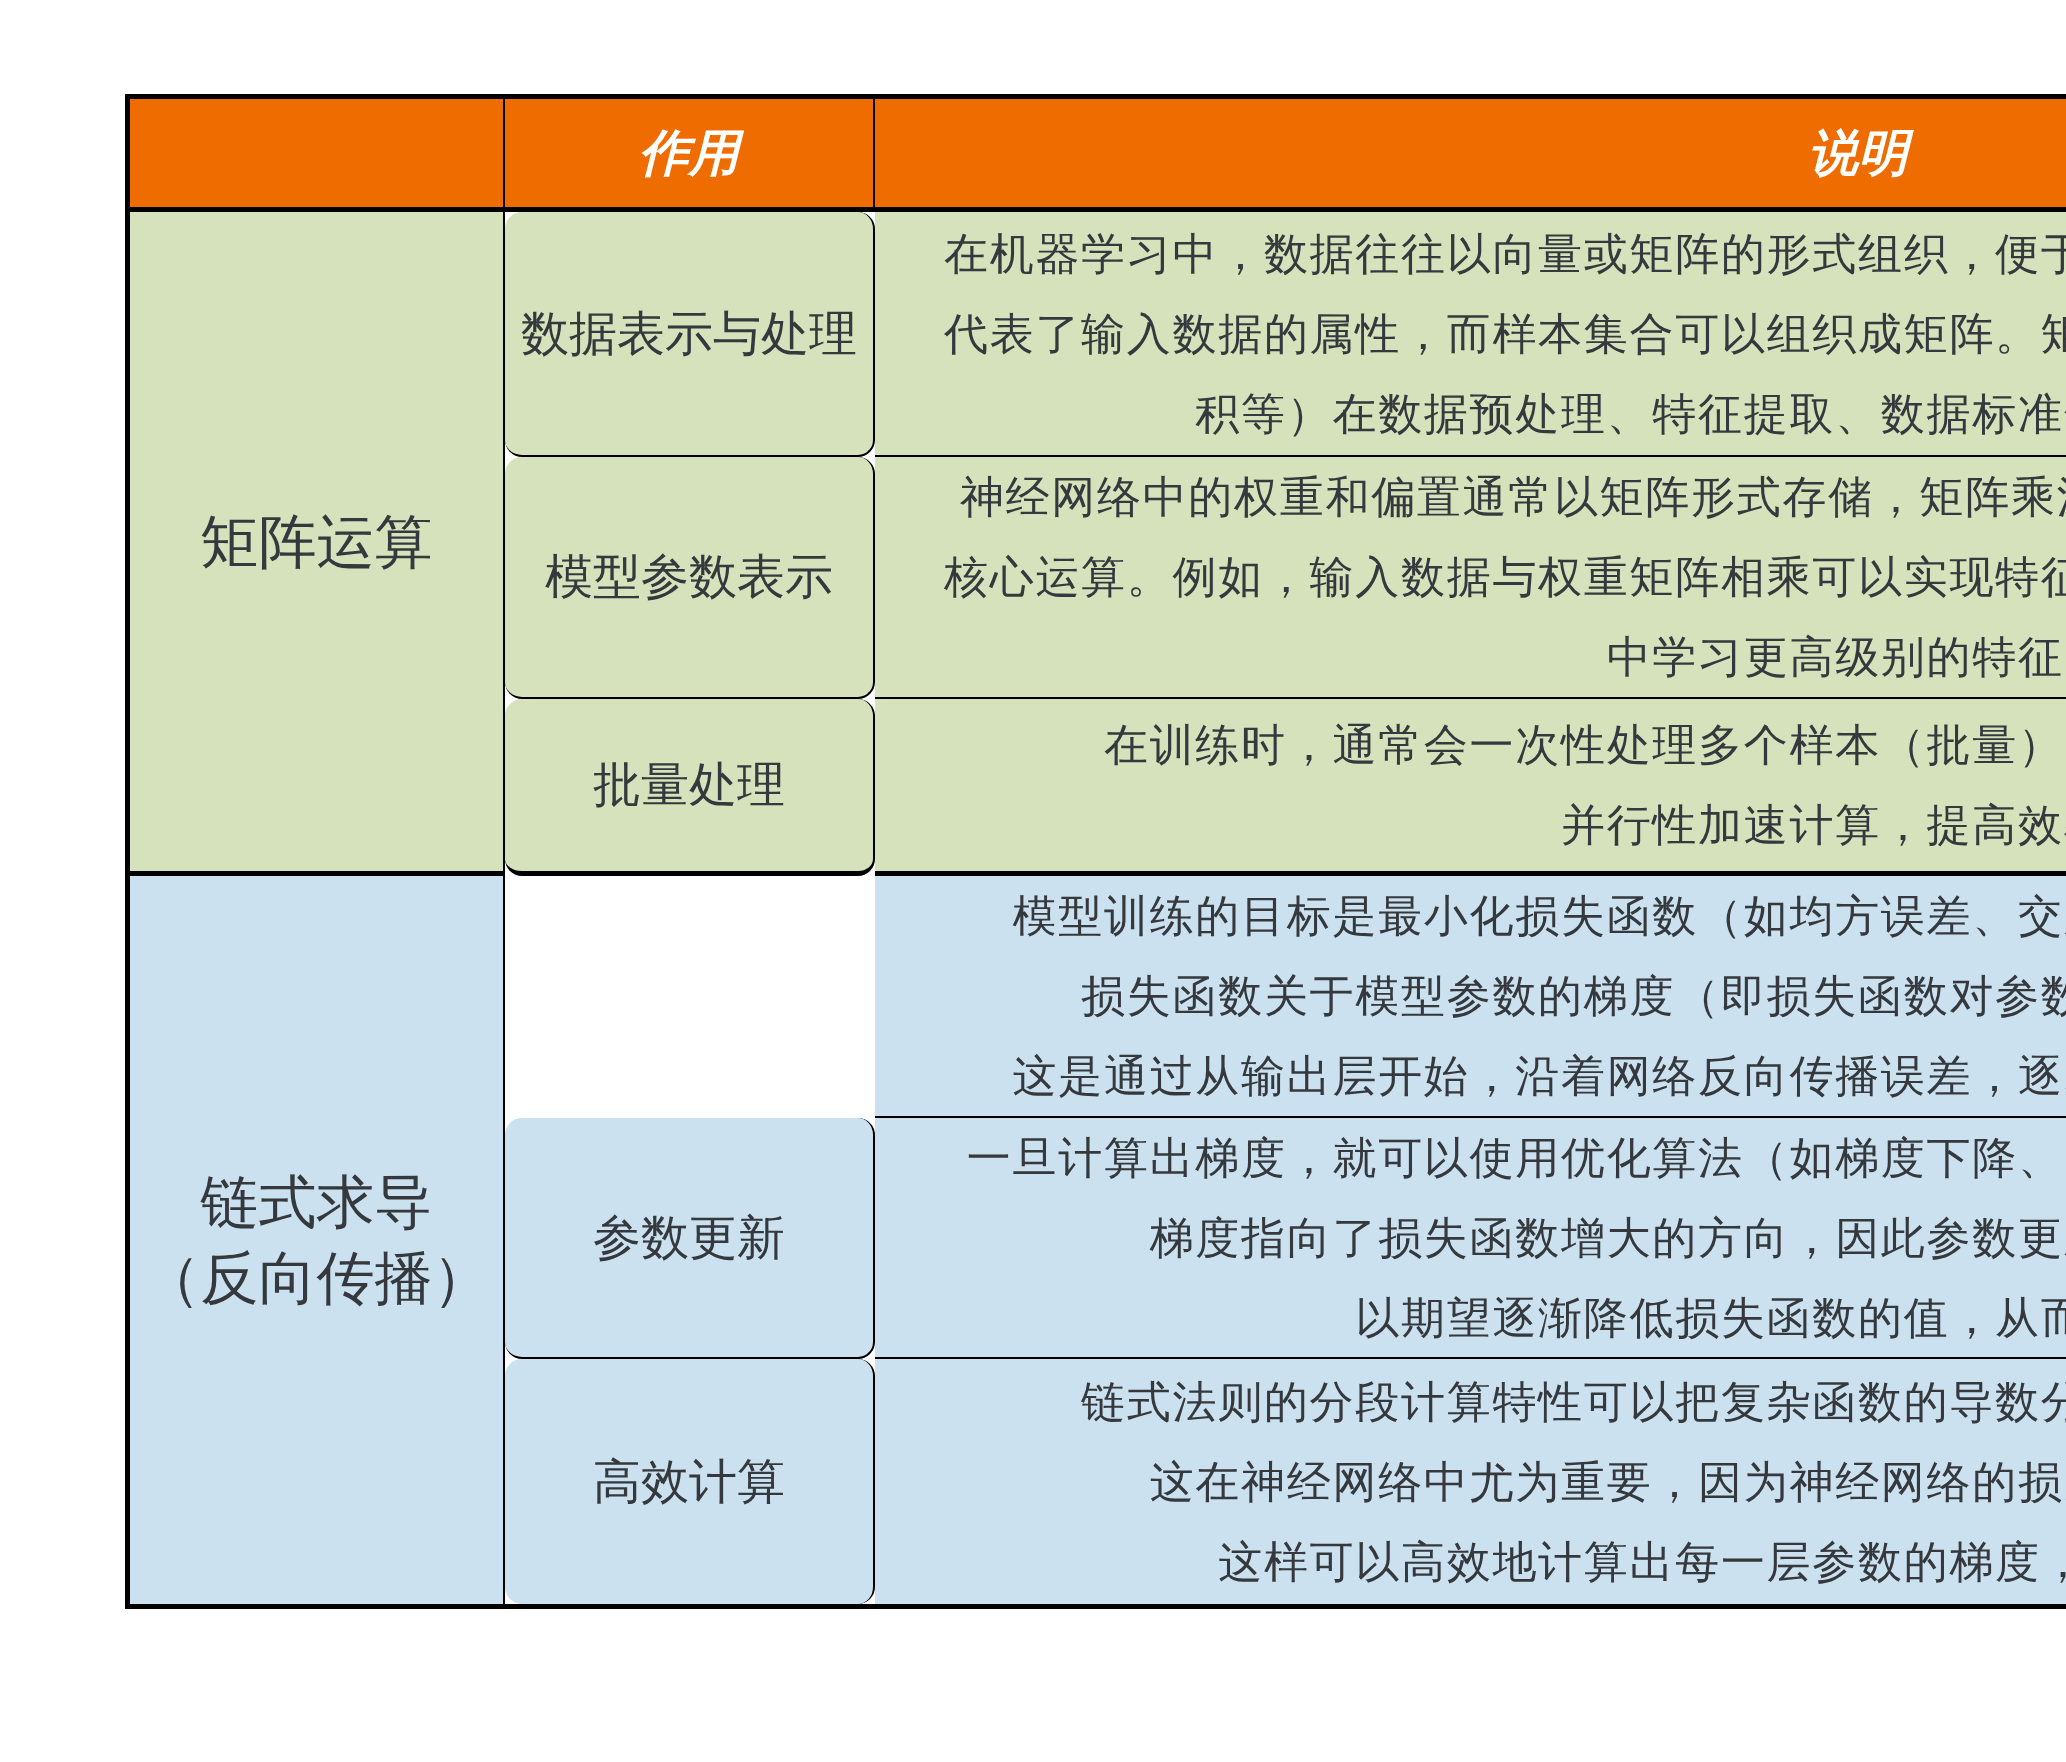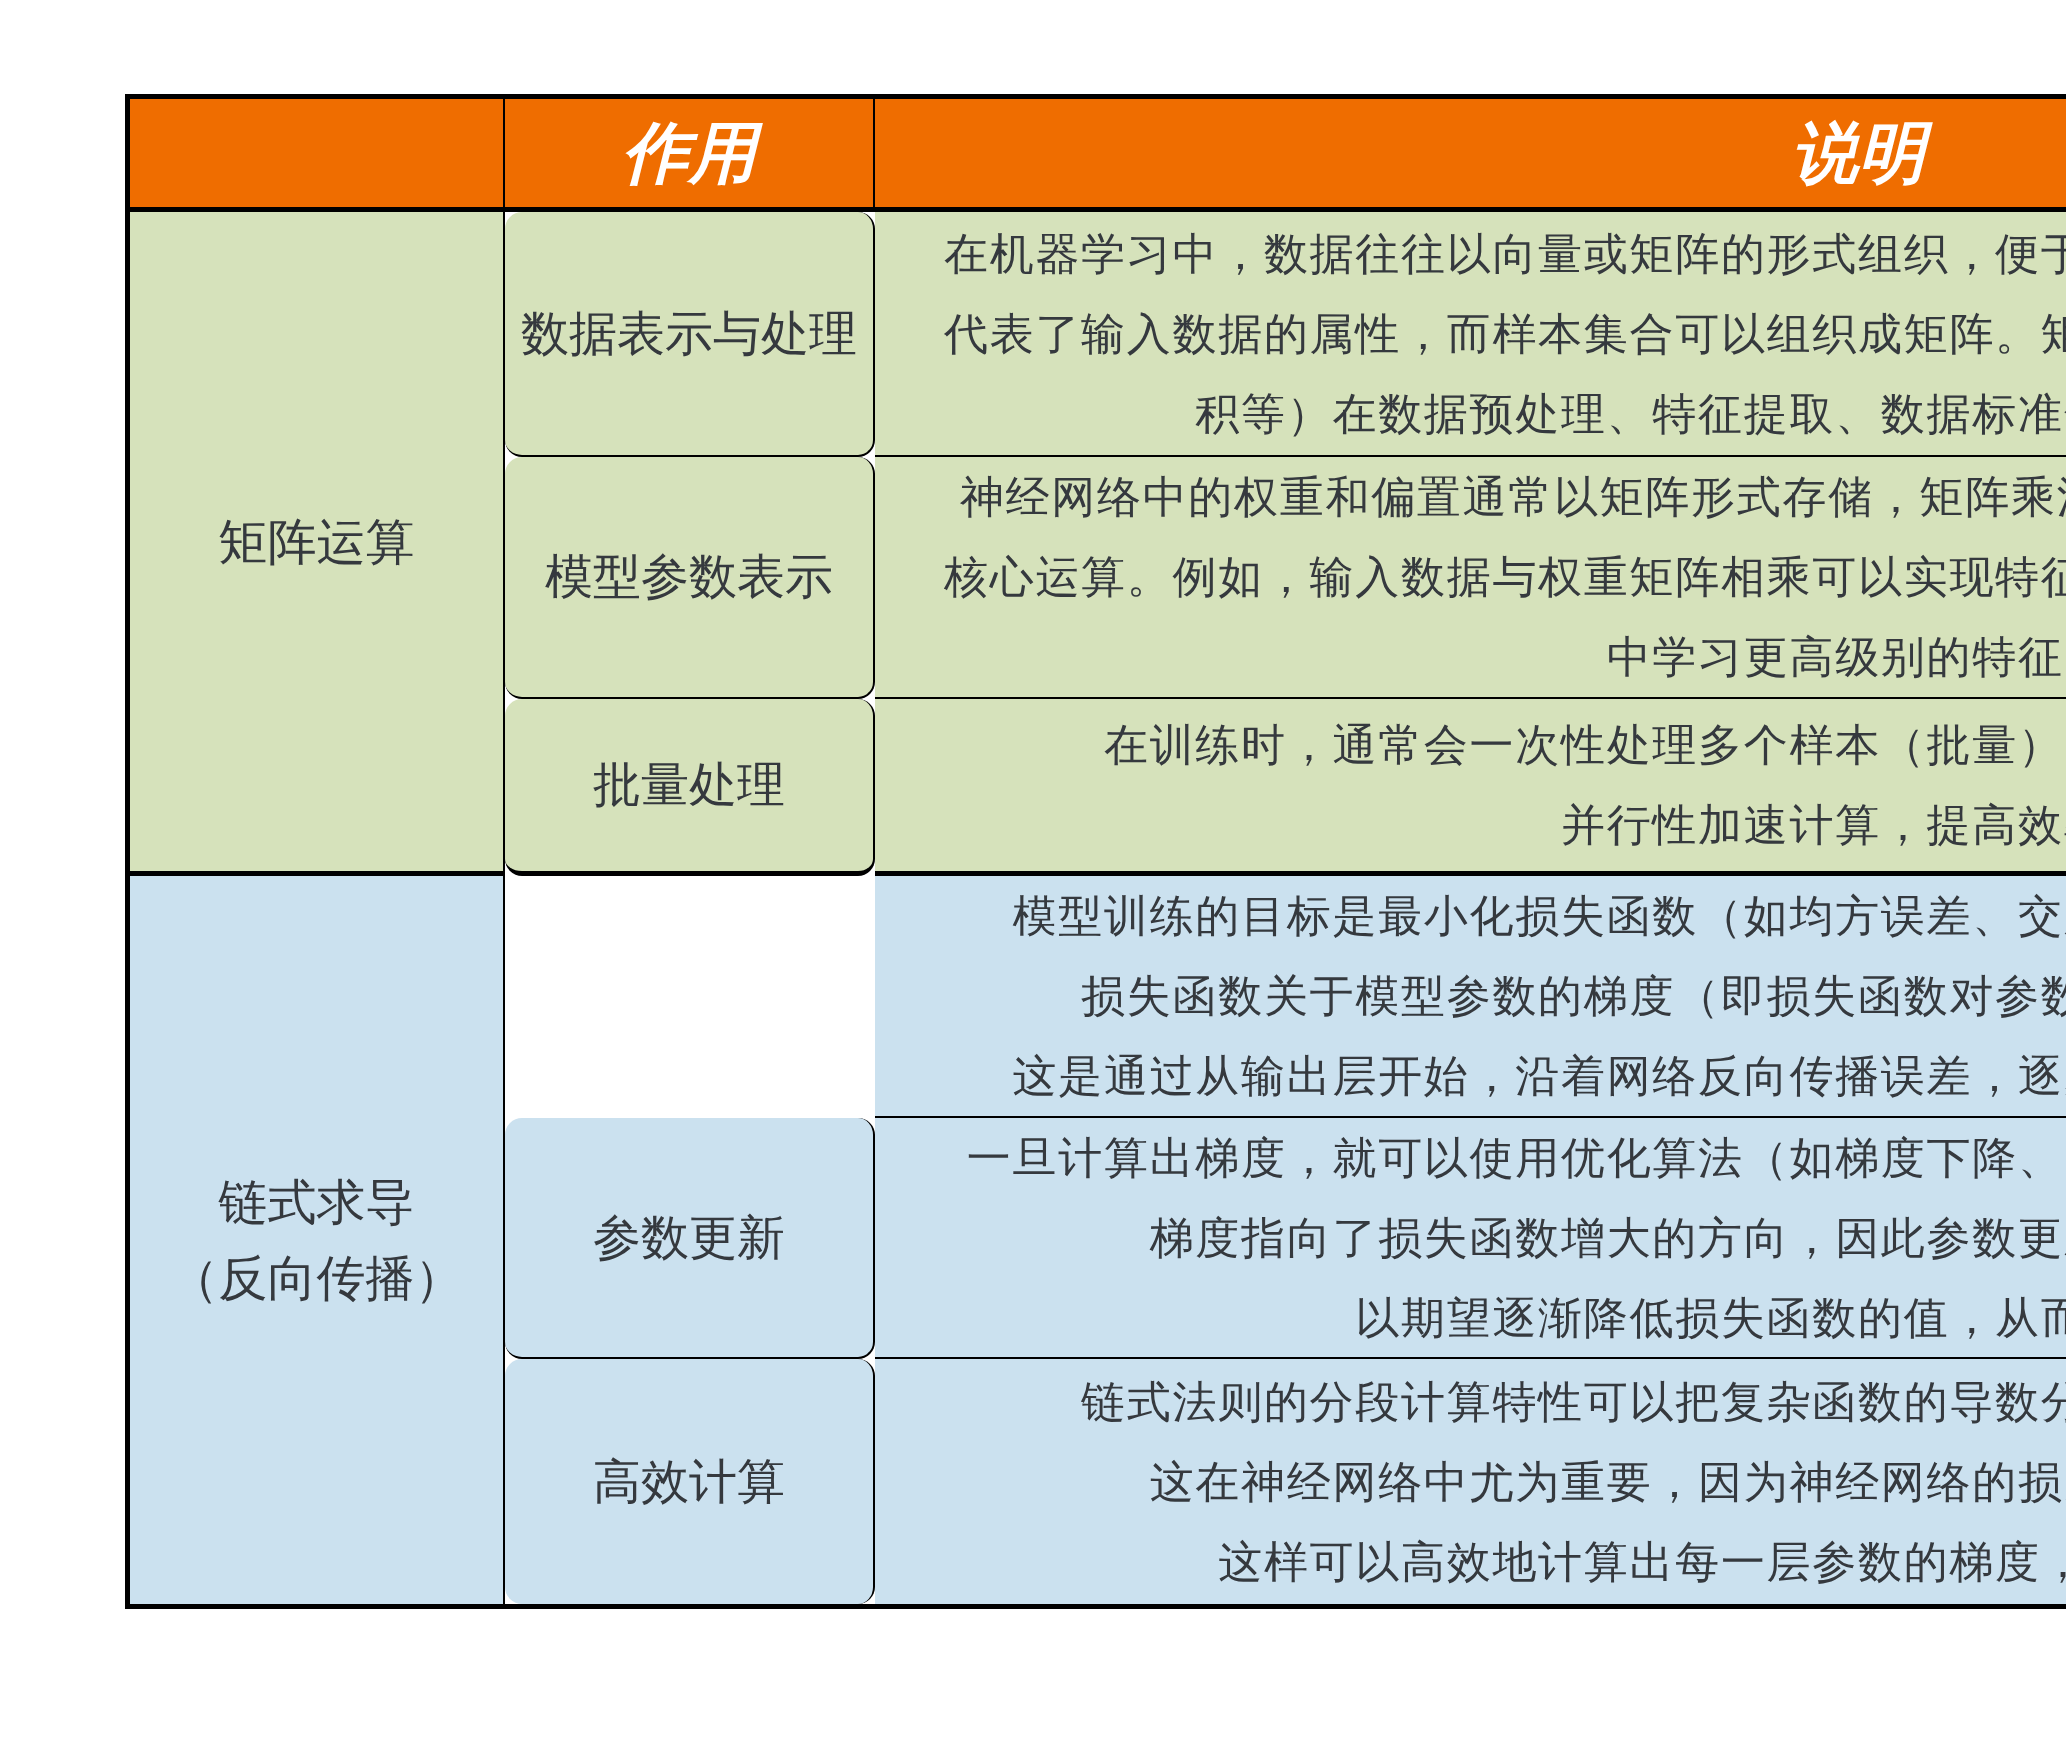--- a/index.html
+++ b/index.html
@@ -22,25 +22,25 @@
     display: flex; align-items: center; justify-content: center;
     border-right: 2.9px solid #000;
     border-bottom: 2.9px solid #000;
     color: #35393E;
     text-align: center;
   }
   .lastcol { border-right: none; }
   .thick   { border-bottom-width: 5.8px; }
   .nobot   { border-bottom: none; }
 
-  .head  { background: #EF6D00; color: #ffffff; font-size: 67px; font-weight: 700; font-style: italic; }
+  .head  { background: #EF6D00; color: #ffffff; font-size: 50px; font-weight: 700; font-style: italic; }
   .green { background: #D6E2BB; }
   .blue  { background: #CBE1EF; }
 
-  .group { font-size: 49px; line-height: 76px; white-space: pre-line; }
+  .group { font-size: 58px; line-height: 76px; white-space: pre-line; }
   .role  { font-size: 48px; padding: 0 7.4px; border-radius: 17px; }
   .desc  { font-size: 44px; line-height: 80px; letter-spacing: 1.7px; white-space: pre-line; padding: 0 23px; }
 
   
   .h1 { grid-area: 1 / 1; } .h2 { grid-area: 1 / 2; } .h3 { grid-area: 1 / 3; }
   .g1 { grid-column: 1; grid-row: 2 / span 3; }
   .g2 { grid-column: 1; grid-row: 5 / span 3; }
   .r1c2 { grid-area: 2 / 2; } .r1c3 { grid-area: 2 / 3; }
   .r2c2 { grid-area: 3 / 2; } .r2c3 { grid-area: 3 / 3; }
   .r3c2 { grid-area: 4 / 2; } .r3c3 { grid-area: 4 / 3; }

